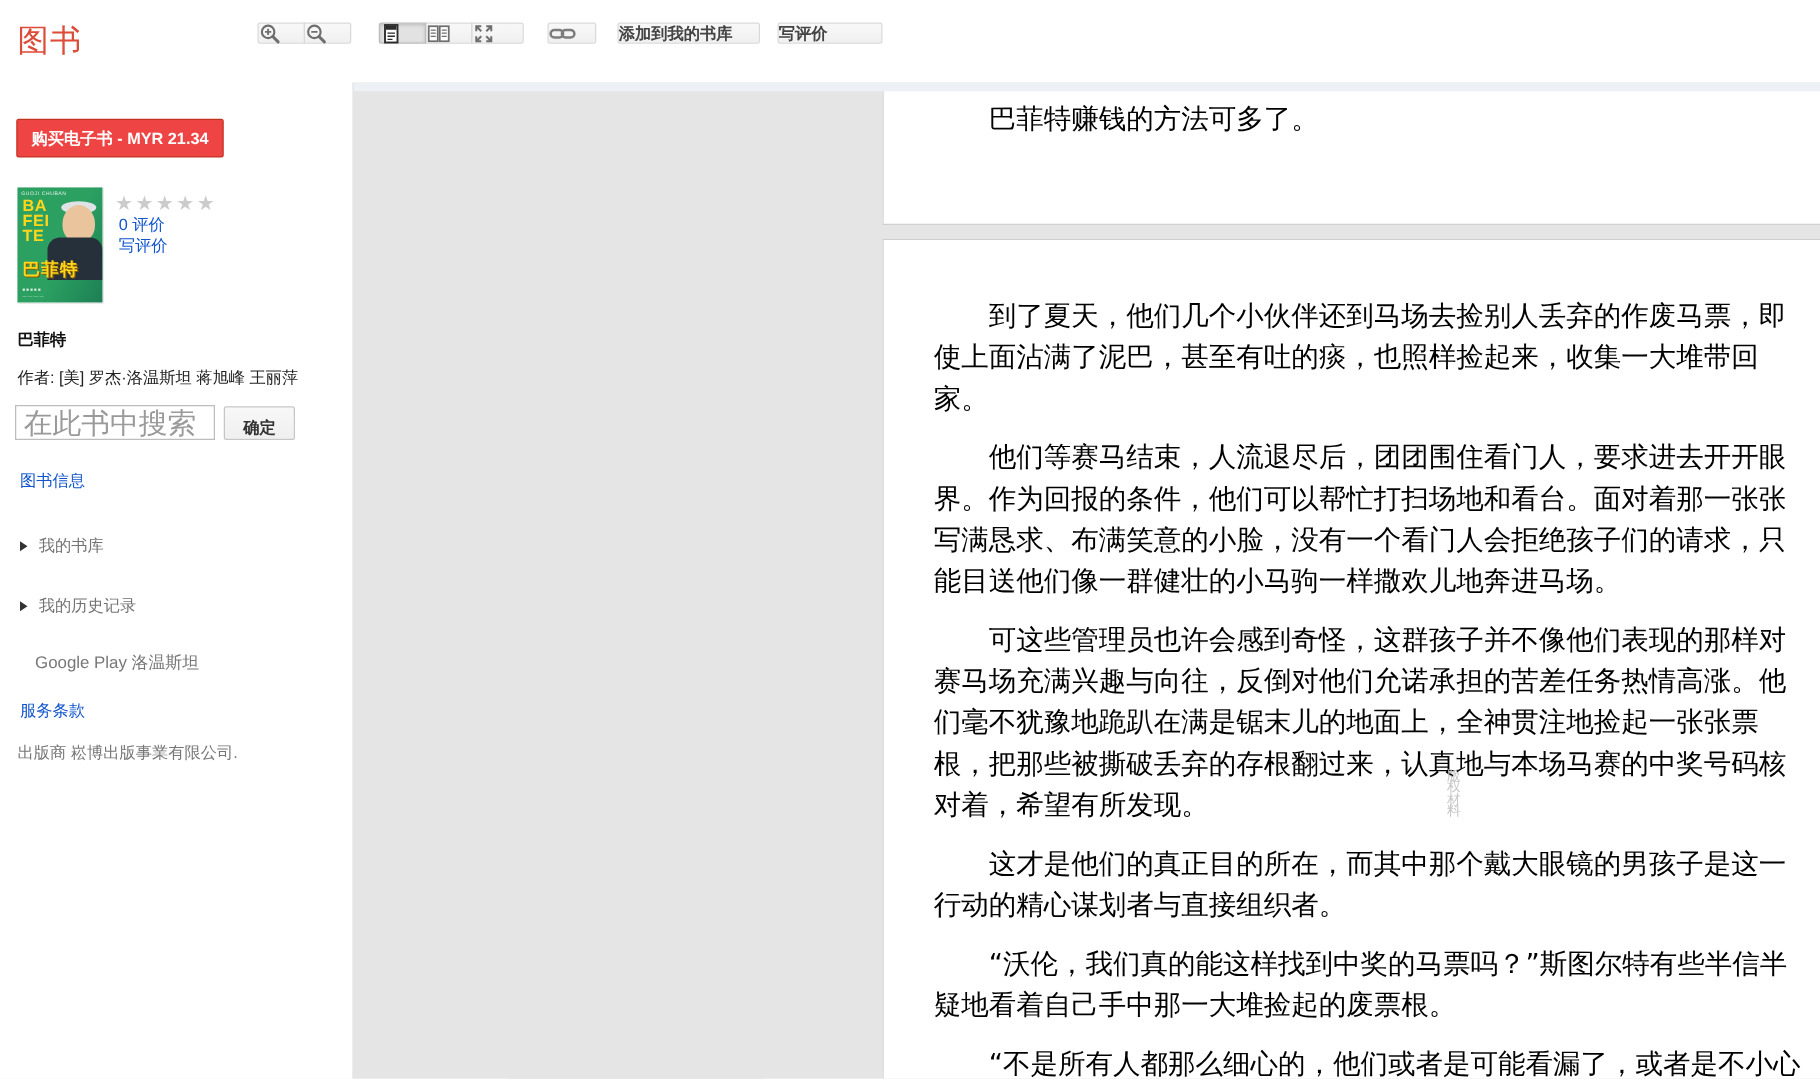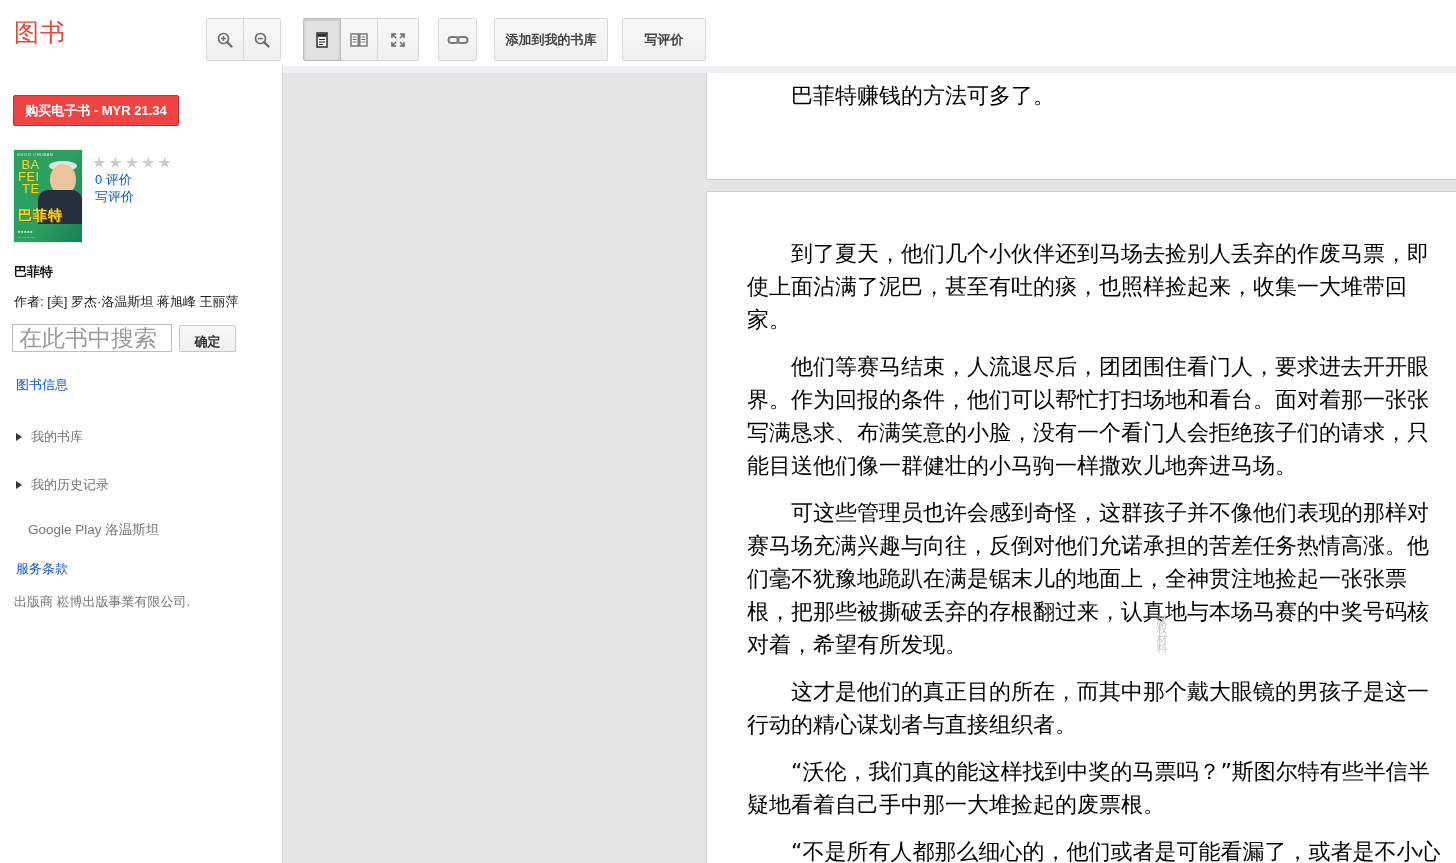--- a/index.html
+++ b/index.html
@@ -5,23 +5,23 @@
   html,body{margin:0;padding:0;}
   body{
     width:1456px;height:863px;overflow:hidden;background:#fff;
     font-family:"Liberation Sans","DejaVu Sans",sans-serif;
     -webkit-font-smoothing:antialiased;position:relative;
   }
   
   .header{position:absolute;left:0;top:0;width:1456px;height:66px;background:#fff;}
   .logo{position:absolute;left:14px;top:16px;font-size:25px;color:#dd4b39;letter-spacing:1px;}
   .tbtn{
-    box-sizing:border-box;height:43px;border:1px solid #d9d9d9;border-radius:2px;
+    box-sizing:border-box;height:17px;border:1px solid #d9d9d9;border-radius:2px;
     background:linear-gradient(#f8f8f8,#f0f0f0);
-    display:flex;align-items:center;justify-content:center;cursor:pointer;
+    display:flex;align-items:center;justify-content:flex-start;cursor:pointer;
     font-size:13px;font-weight:bold;color:#444;
   }
   .tgroup{position:absolute;top:18px;display:flex;}
   .tgroup .tbtn{border-radius:0;margin-left:-1px;}
   .tgroup .tbtn:first-child{border-radius:2px 0 0 2px;margin-left:0;}
   .tgroup .tbtn:last-child{border-radius:0 2px 2px 0;}
   .tbtn.selected{background:#e2e2e2;border-color:#bdbdbd;box-shadow:inset 0 1px 3px rgba(0,0,0,.18);z-index:2;}
   #grp-zoom{left:206px;}
   #grp-zoom .tbtn{width:38px;}
   #grp-view{left:303px;}
@@ -29,21 +29,21 @@
   #grp-view .tbtn:last-child{width:42px;}
   #btn-link{position:absolute;left:438px;top:18px;width:39px;}
   #btn-add{position:absolute;left:494px;top:18px;width:114px;}
   #btn-review{position:absolute;left:622px;top:18px;width:84px;}
   .tbtn svg{display:block;}
   
   .sidebar{position:absolute;left:0;top:66px;width:283px;height:797px;background:#fff;border-right:1px solid #dcdcdc;box-sizing:border-box;}
   .buy-btn{position:absolute;left:13px;top:29px;width:166px;height:31px;background:#ef4444;border:1px solid #c43321;border-radius:2px;color:#fff;font-size:13px;font-weight:bold;display:flex;align-items:center;justify-content:center;cursor:pointer;box-sizing:border-box;}
   .cover{position:absolute;left:14px;top:84px;width:68px;height:92px;background:linear-gradient(115deg,#2ba061 55%,#1d7f55);box-shadow:0 0 1px rgba(0,0,0,.4);overflow:hidden;}
   .cover .c-top{position:absolute;left:3px;top:2px;font-size:4px;color:#e7f2e9;letter-spacing:.5px;}
-  .cover .c-letters{position:absolute;left:4px;top:9px;font-size:13px;line-height:12px;font-weight:normal;color:#ffd61c;letter-spacing:.5px;text-align:right;}
+  .cover .c-letters{position:absolute;left:4px;top:9px;font-size:13px;line-height:12px;font-weight:bold;color:#ffd61c;letter-spacing:.5px;}
   .cover .c-face{position:absolute;right:6px;top:14px;width:26px;height:30px;background:#e9c49c;border-radius:50% 50% 46% 46%;}
   .cover .c-hair{position:absolute;right:5px;top:11px;width:28px;height:10px;background:#dfe3e6;border-radius:50%;}
   .cover .c-suit{position:absolute;right:0px;top:40px;width:44px;height:34px;background:#25303a;border-radius:10px 10px 0 0;}
   .cover .c-title{position:absolute;left:4px;bottom:17px;font-size:14px;font-weight:bold;color:#ffd61c;letter-spacing:1px;text-shadow:1px 1px 0 #8a5a00;}
   .cover .c-foot{position:absolute;left:4px;bottom:3px;font-size:3.5px;color:#dff0e2;line-height:4.5px;}
   .stars{position:absolute;left:92px;top:87px;font-size:16px;color:#ccc;letter-spacing:2px;cursor:pointer;}
   .slink{position:absolute;font-size:13px;color:#15c;cursor:pointer;text-decoration:none;}
   #rating-count{left:95px;top:105px;}
   #rating-write{left:95px;top:122px;}
   .book-title{position:absolute;left:14px;top:197px;font-size:13px;font-weight:bold;color:#111;}

